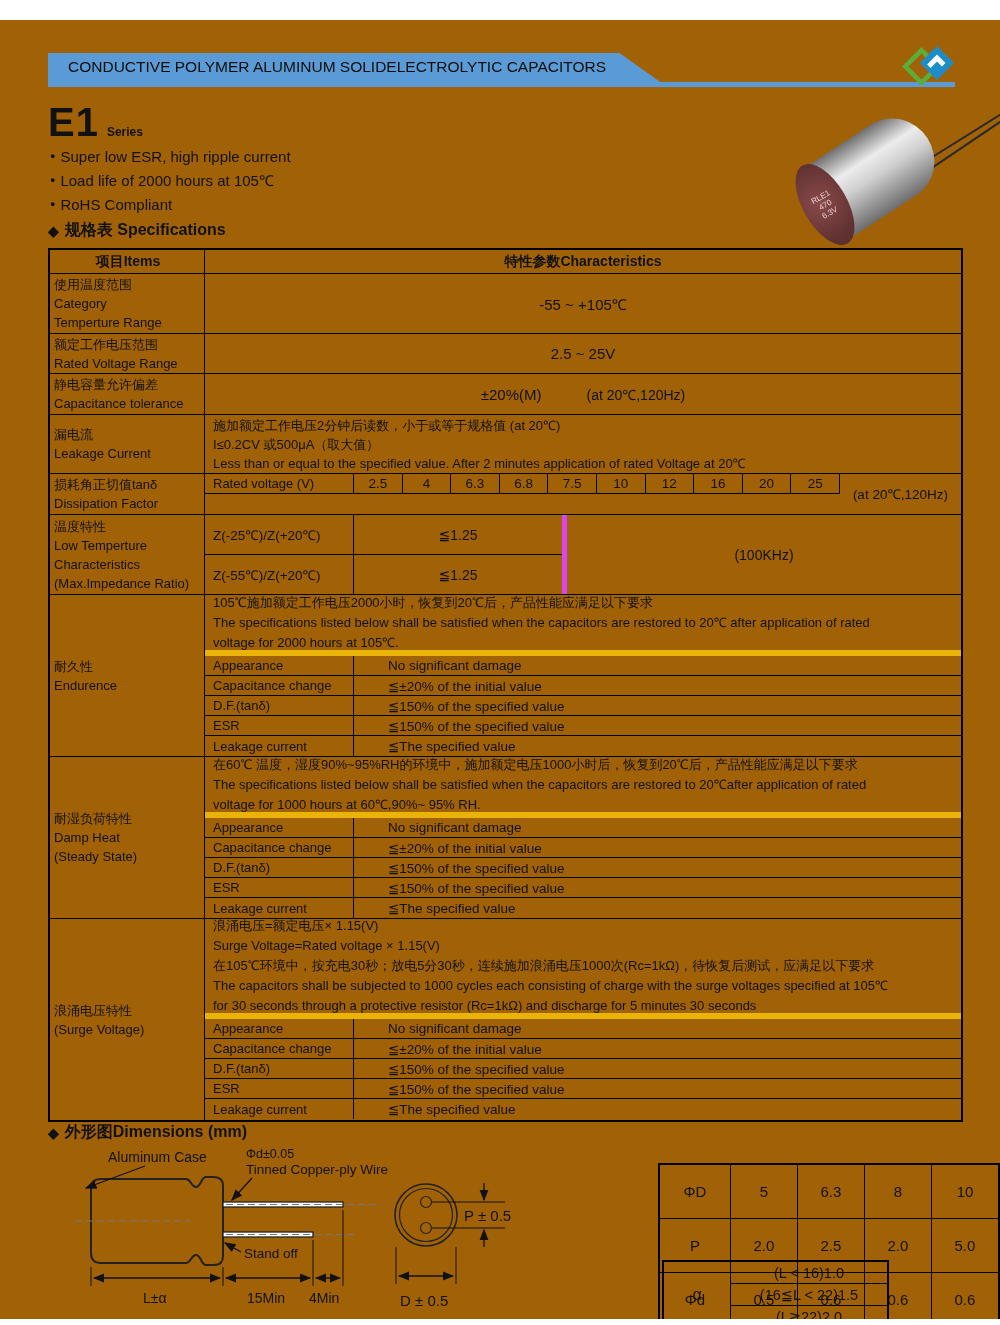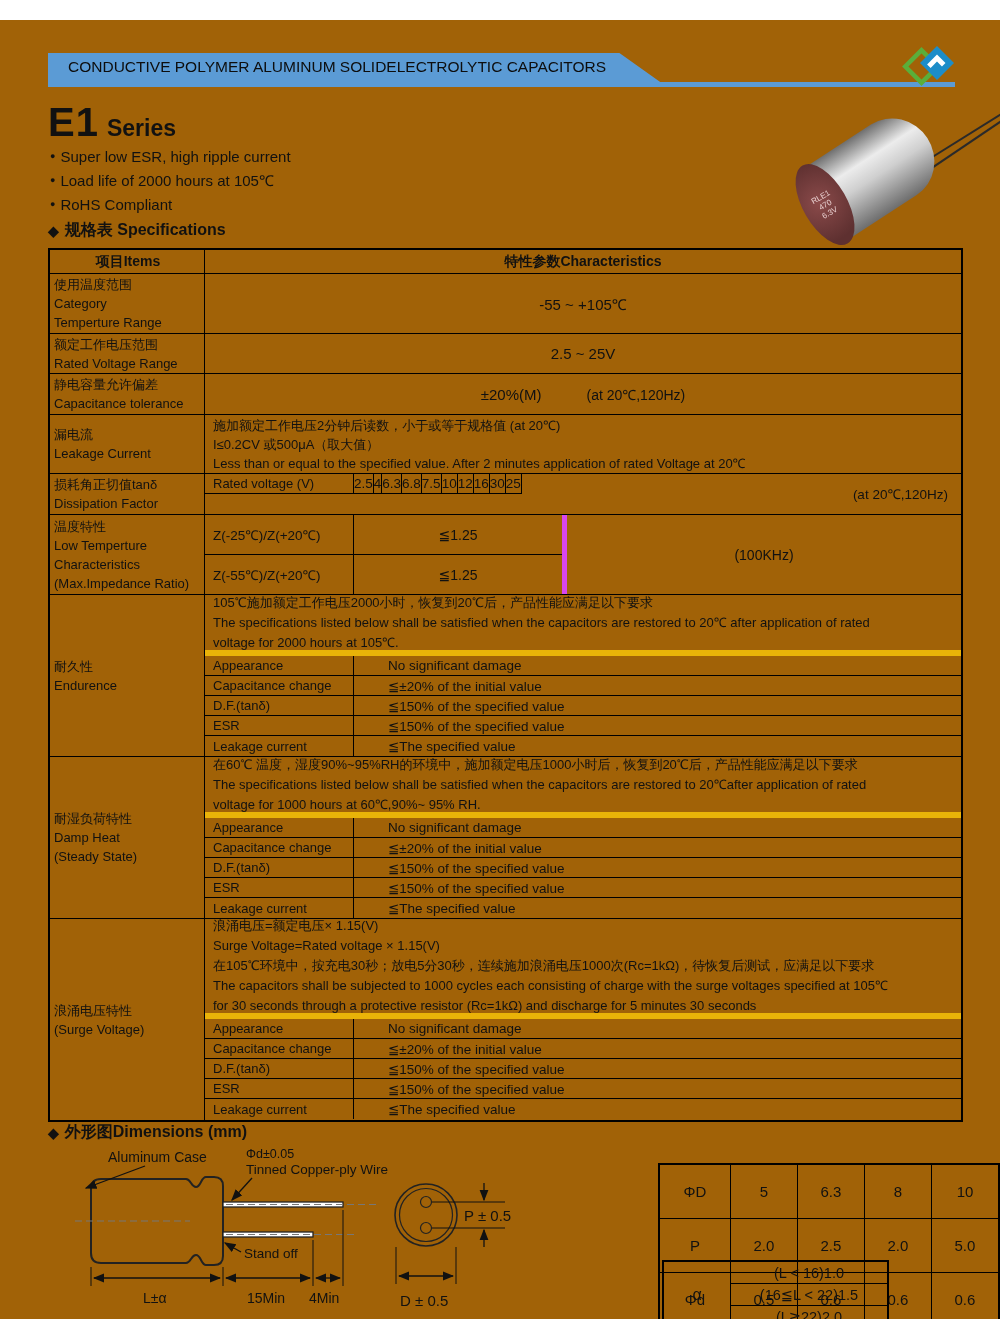--- a/index.html
+++ b/index.html
@@ -10,21 +10,21 @@
   .banner{position:absolute;left:48px;top:33px;width:907px;height:34px;background:#5B9BD5;
           clip-path:polygon(0 0,63% 0,67.5% 85%,100% 85%,100% 100%,0 100%);}
   .banner-text{width:578px;text-align:center;line-height:28px;font-size:15.5px;color:#0d0d0d;}
 
   
   .logo{position:absolute;left:897px;top:16px;}
 
   
   .series{position:absolute;left:48px;top:80px;}
   .series .e1{font-size:40px;font-weight:bold;letter-spacing:1px;}
-  .series .suffix{font-size:23px;font-weight:bold;margin-left:8px;}
+  .series .suffix{font-size:12px;font-weight:bold;margin-left:8px;}
   .features{position:absolute;left:50px;top:124px;}
   .feature{display:flex;align-items:center;height:24px;font-size:15px;}
   .feature .dot{font-size:9px;margin-right:5px;}
 
   
   .cap-group{position:absolute;left:780px;top:86px;width:218px;height:132px;}
   .lead{position:absolute;height:2px;background:#2a2a2a;}
   .lead1{left:128px;top:34px;width:100px;transform:rotate(-32deg);}
   .lead2{left:118px;top:46px;width:112px;transform:rotate(-34deg);}
   .cap-body{position:absolute;left:26px;top:26px;width:132px;height:84px;transform:rotate(-33deg);
@@ -50,21 +50,21 @@
   .item-cell{flex:0 0 155px;border-right:1px solid #000;box-sizing:border-box;
              padding:1px 2px 1px 4px;font-size:13px;line-height:19px;
              display:flex;flex-direction:column;justify-content:center;}
   .char-cell{flex:1;min-width:0;display:flex;box-sizing:border-box;}
   .col{flex-direction:column;}
   .ctr{display:flex;align-items:center;justify-content:center;}
   .bold{font-weight:bold;}
   .val15{font-size:15px;}
   .lines{display:flex;flex-direction:column;justify-content:center;padding-left:8px;font-size:13px;line-height:19px;}
 
-  .df-main{flex:1;display:flex;}
+  .df-main{flex:1;display:flex;flex-direction:column;}
   .df-r{display:flex;height:20px;box-sizing:border-box;}
   .df-r1{border-bottom:1px solid #000;height:20px;}
   .sub-lab{flex:0 0 149px;border-right:1px solid #000;box-sizing:border-box;
            display:flex;align-items:center;padding-left:8px;font-size:13px;}
   .df-v{flex:1;border-right:1px solid #000;display:flex;align-items:center;justify-content:center;font-size:13.5px;box-sizing:border-box;}
   .df-half{flex:5;border-right:1px solid #000;display:flex;align-items:center;justify-content:center;font-size:13.5px;box-sizing:border-box;}
   .df-note{flex:0 0 121px;display:flex;align-items:center;justify-content:center;font-size:13.5px;}
 
   .lt-main{flex:0 0 362px;display:flex;flex-direction:column;border-right:5px solid #d946ef;box-sizing:border-box;}
   .lt-r{display:flex;flex:1;box-sizing:border-box;}
@@ -205,21 +205,21 @@
           <div class="df-r df-r1">
             <div class="sub-lab">Rated   voltage (V)</div>
             <div class="df-v">2.5</div>
             <div class="df-v">4</div>
             <div class="df-v">6.3</div>
             <div class="df-v">6.8</div>
             <div class="df-v">7.5</div>
             <div class="df-v">10</div>
             <div class="df-v">12</div>
             <div class="df-v">16</div>
-            <div class="df-v">30</div>
+            <div class="df-v">20</div>
             <div class="df-v">25</div>
           </div>
         </div>
         <div class="df-note">(at  20℃,120Hz)</div>
       </div>
     </div>
 
     <div class="trow h80">
       <div class="item-cell">
         <span>温度特性</span>

